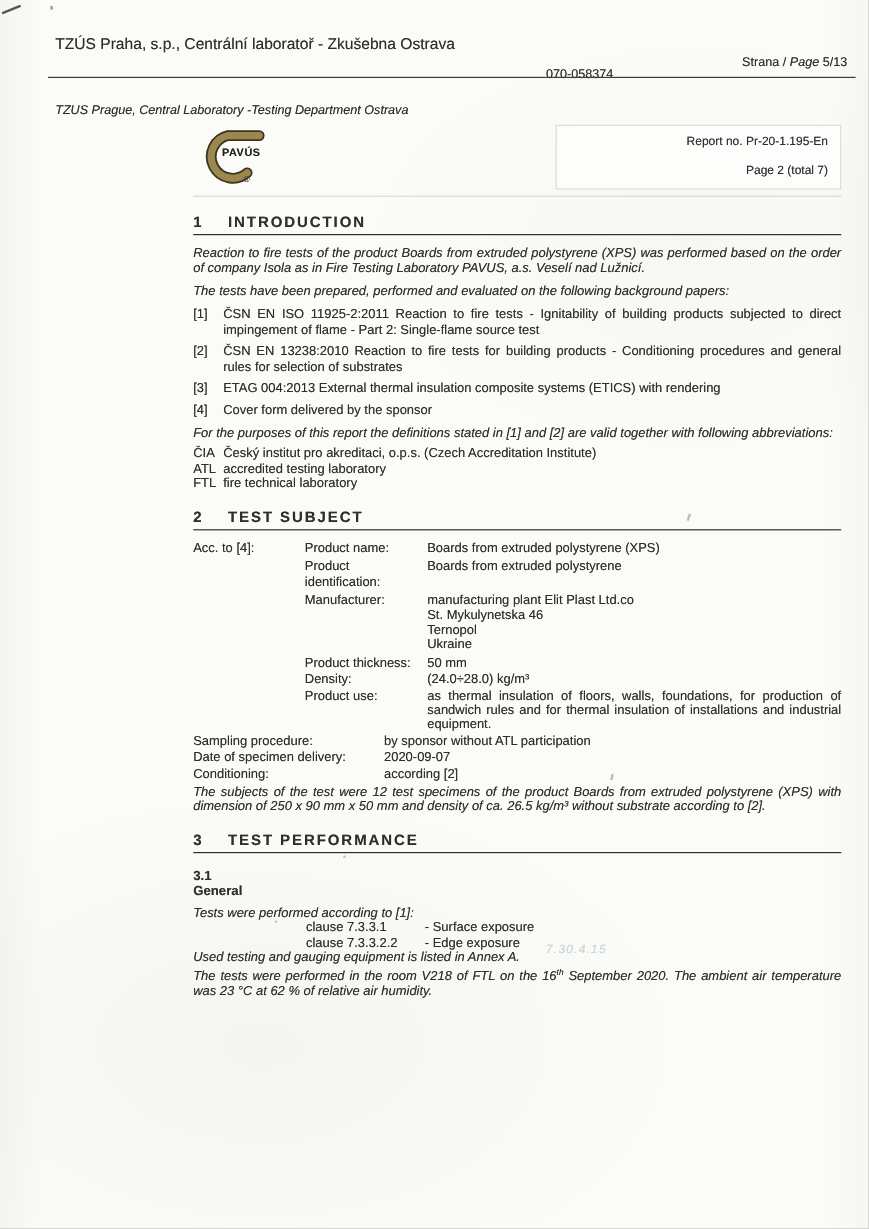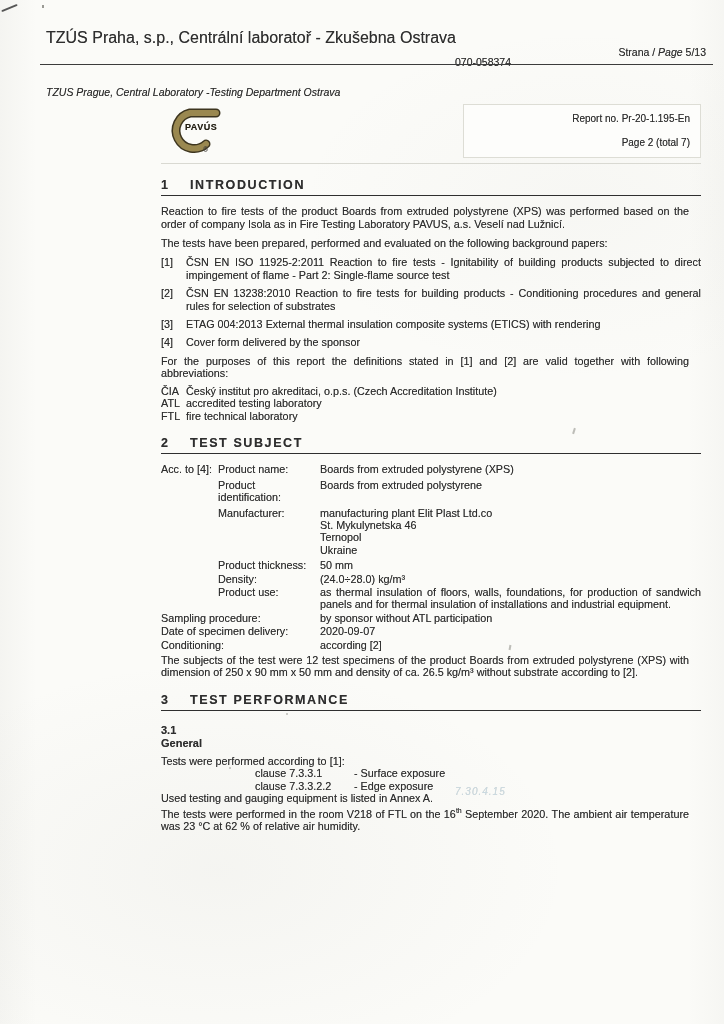--- a/index.html
+++ b/index.html
@@ -12,44 +12,44 @@
       linear-gradient(90deg, rgba(120,120,110,0.05), rgba(0,0,0,0) 5%, rgba(0,0,0,0) 95%, rgba(120,120,110,0.04)),
       radial-gradient(ellipse 500px 300px at 30% 85%, rgba(160,160,150,0.07), rgba(0,0,0,0) 70%),
       radial-gradient(ellipse 400px 250px at 80% 20%, rgba(170,170,160,0.05), rgba(0,0,0,0) 70%),
       #fbfbf8;
     overflow:hidden;
     font-family:"Liberation Sans", sans-serif;
     color:#2e2e2e;
     text-shadow:0 0 0.3px rgba(70,70,70,0.65);
   }
   
-  .hdr-line1 { position:absolute; left:46px; top:29px; font-size:16px; }
+  .hdr-line1 { position:absolute; left:46px; top:29px; font-size:13px; }
   .hdr-line2 { position:absolute; left:46px; top:46px; font-size:10.5px; font-style:italic;margin-top:40px; }
   .hdr-docnum { position:absolute; left:428px; top:56px; width:110px; font-size:10.5px; text-align:center; font-style:normal; }
   .hdr-page { position:absolute; right:18px; top:46px; font-size:10.5px; }
   .hdr-page .it { font-style:italic; }
   .hdr-rule { position:absolute; left:40px; right:11px; top:64px; border-top:1.6px solid #3c3c3c; }
   
   .content { position:absolute; left:161px; width:540px; top:104px; font-size:10.8px; line-height:12.4px; }
   .logo-row { display:flex; justify-content:space-between; align-items:flex-start; border-bottom:1px solid #d9d9d2; padding-bottom:5px; margin-bottom:12px; }
   .report-box { border:1px solid #ddddd5; background:#fdfdfb; width:216px; padding:8px 10px 7px; text-align:right; font-size:10px; }
   .report-box .rb2 { margin-top:12px; }
   .section-heading { display:flex; align-items:baseline; font-weight:bold; font-size:12.5px; letter-spacing:1.6px; border-bottom:1.6px solid #2f2f2f; padding-bottom:4px; margin-top:15px; margin-bottom:9px; }
   .section-heading .num { width:29px; flex:none; letter-spacing:0; }
-  p { margin:0 12px 7px 0; }
+  p { margin:0 0 7px 0;font-style:italic; }
   .just { text-align:justify; }
   .ref-row { display:flex; margin-bottom:6px; }
   .ref-id { width:25px; flex:none; }
   .ref-text { flex:1; text-align:justify; }
   .abbr-row { display:flex; }
   .abbr { width:25px; flex:none; }
   
   .srow { display:flex; margin-bottom:3px; }
   .sc1 { width:57px; flex:none; }
-  .sc2 { width:102px; flex:none; }
+  .sc2 { width:102px; flex:none;margin-left:36px; }
   .sval { flex:1; white-space:pre-line; }
   .sval.just { white-space:normal; text-align:justify; }
   .sc-full { width:159px; flex:none; }
   .srow.tight { margin-bottom:1px; }
   .sub-heading { font-weight:bold; font-size:11px; margin:13px 0 6px 0; display:flex;flex-direction:column; }
   .sub-heading .num { width:25px; flex:none; }
   .clause-row { display:flex; margin-left:94px; }
   .clause { width:99px; flex:none; }
   sup { font-size:7px; line-height:0; }
   
@@ -164,21 +164,21 @@
       <span class="sval">50 mm</span>
     </div>
     <div class="srow tight">
       <span class="sc1"></span>
       <span class="sc2">Density:</span>
       <span class="sval">(24.0÷28.0) kg/m³</span>
     </div>
     <div class="srow tight">
       <span class="sc1"></span>
       <span class="sc2">Product use:</span>
-      <span class="sval just">as thermal insulation of floors, walls, foundations, for production of sandwich panels and for thermal insulation of installations and industrial equipment.</span>
+      <span class="sval just">as thermal insulation of floors, walls, foundations, for production of sandwich rules and for thermal insulation of installations and industrial equipment.</span>
     </div>
     <div class="srow tight">
       <span class="sc-full">Sampling procedure:</span>
       <span class="sval">by sponsor without ATL participation</span>
     </div>
     <div class="srow tight">
       <span class="sc-full">Date of specimen delivery:</span>
       <span class="sval">2020-09-07</span>
     </div>
     <div class="srow">

